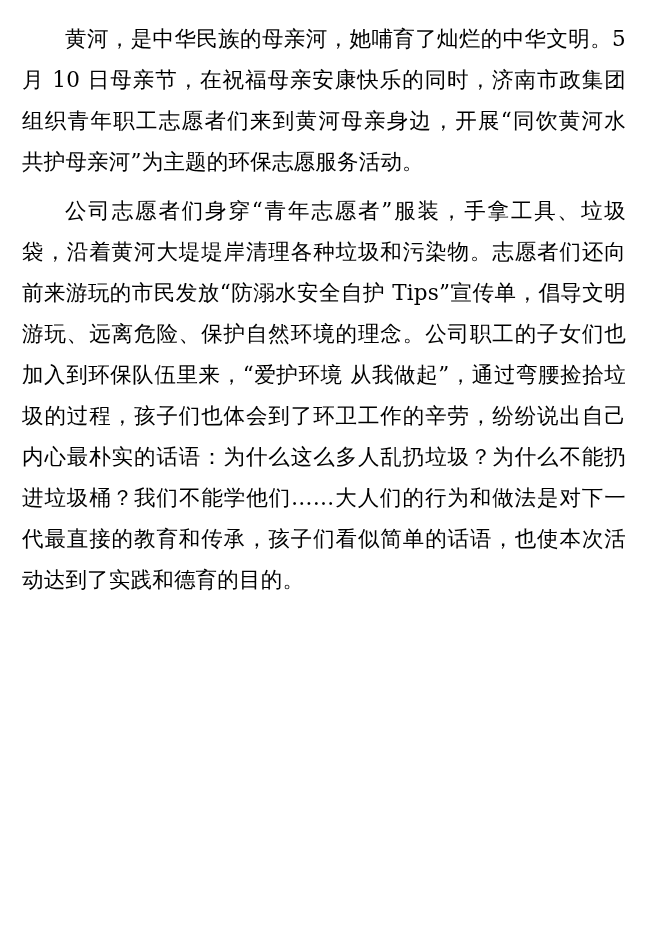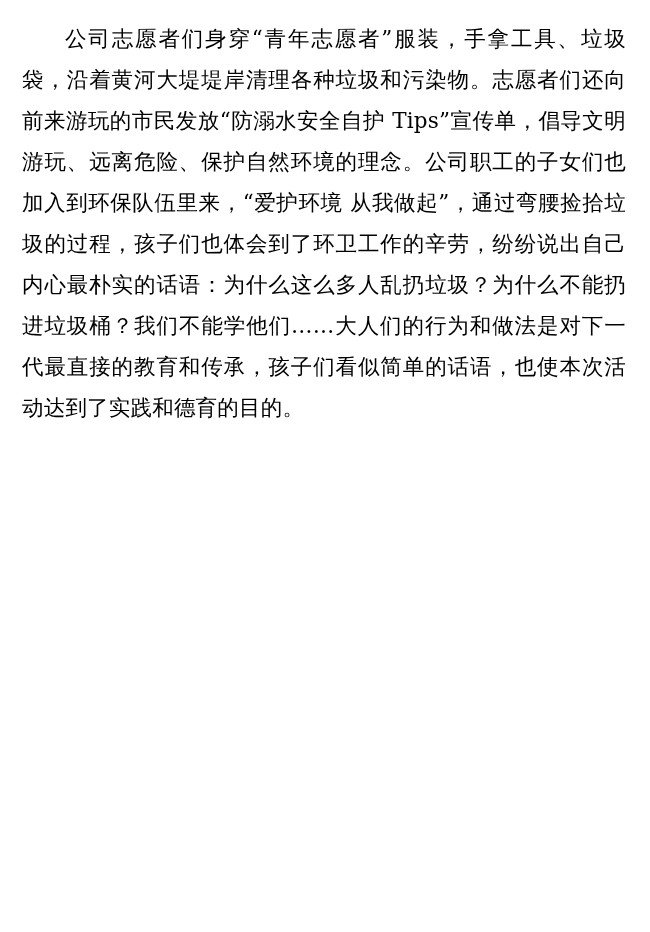--- a/index.html
+++ b/index.html
@@ -27,23 +27,24 @@
     text-align: justify;
     text-justify: inter-ideograph;
     letter-spacing: 0.2px;
   }
   .para {
     margin: 0 0 0 0;
     text-indent: 2em;
     white-space: normal;
   }
   .para + .para {
-    margin-top: 16px;
+    margin-top: 8px;
   }
 </style>
 </head>
 <body>
 
 <div class="page">
   <div class="doc-body">
+    <p class="para">黄河，是中华民族的母亲河，她哺育了灿烂的中华文明。5 月 10 日母亲节，在祝福母亲安康快乐的同时，济南市政集团组织青年职工志愿者们来到黄河母亲身边，开展“同饮黄河水 共护母亲河”为主题的环保志愿服务活动。</p>
     <p class="para">公司志愿者们身穿“青年志愿者”服装，手拿工具、垃圾袋，沿着黄河大堤堤岸清理各种垃圾和污染物。志愿者们还向前来游玩的市民发放“防溺水安全自护 Tips”宣传单，倡导文明游玩、远离危险、保护自然环境的理念。公司职工的子女们也加入到环保队伍里来，“爱护环境 从我做起”，通过弯腰捡拾垃圾的过程，孩子们也体会到了环卫工作的辛劳，纷纷说出自己内心最朴实的话语：为什么这么多人乱扔垃圾？为什么不能扔进垃圾桶？我们不能学他们……大人们的行为和做法是对下一代最直接的教育和传承，孩子们看似简单的话语，也使本次活动达到了实践和德育的目的。</p>
   </div>
 </div>
 
 </body></html>

